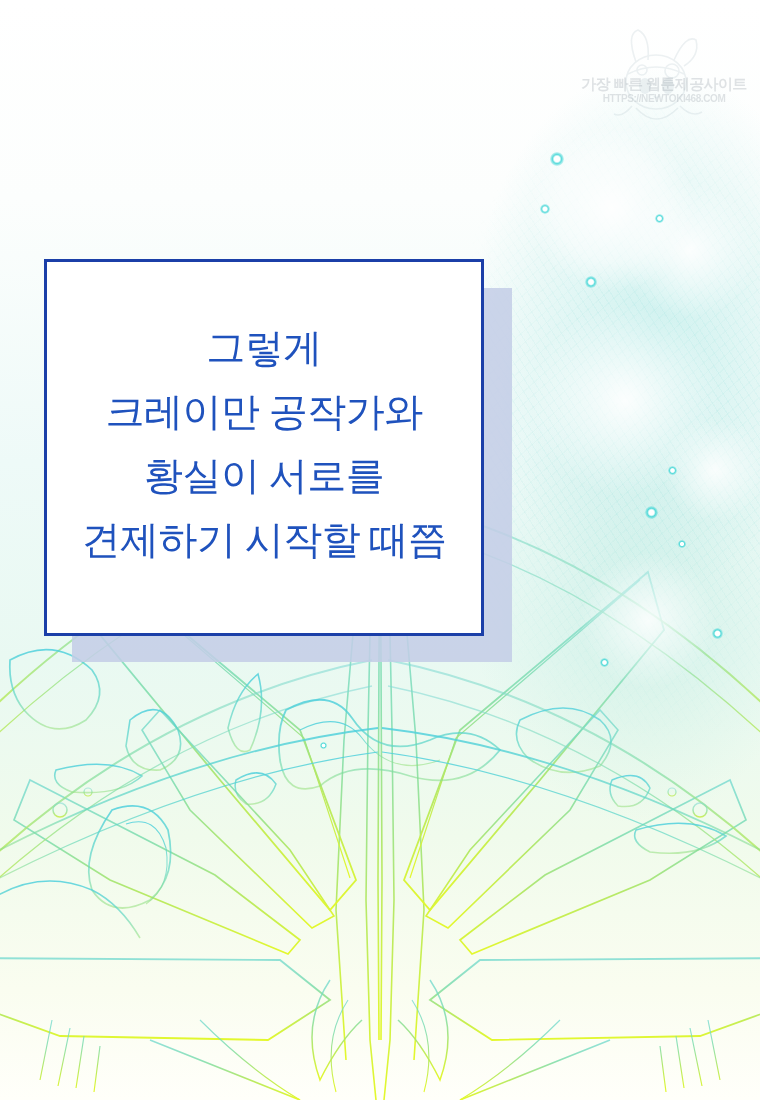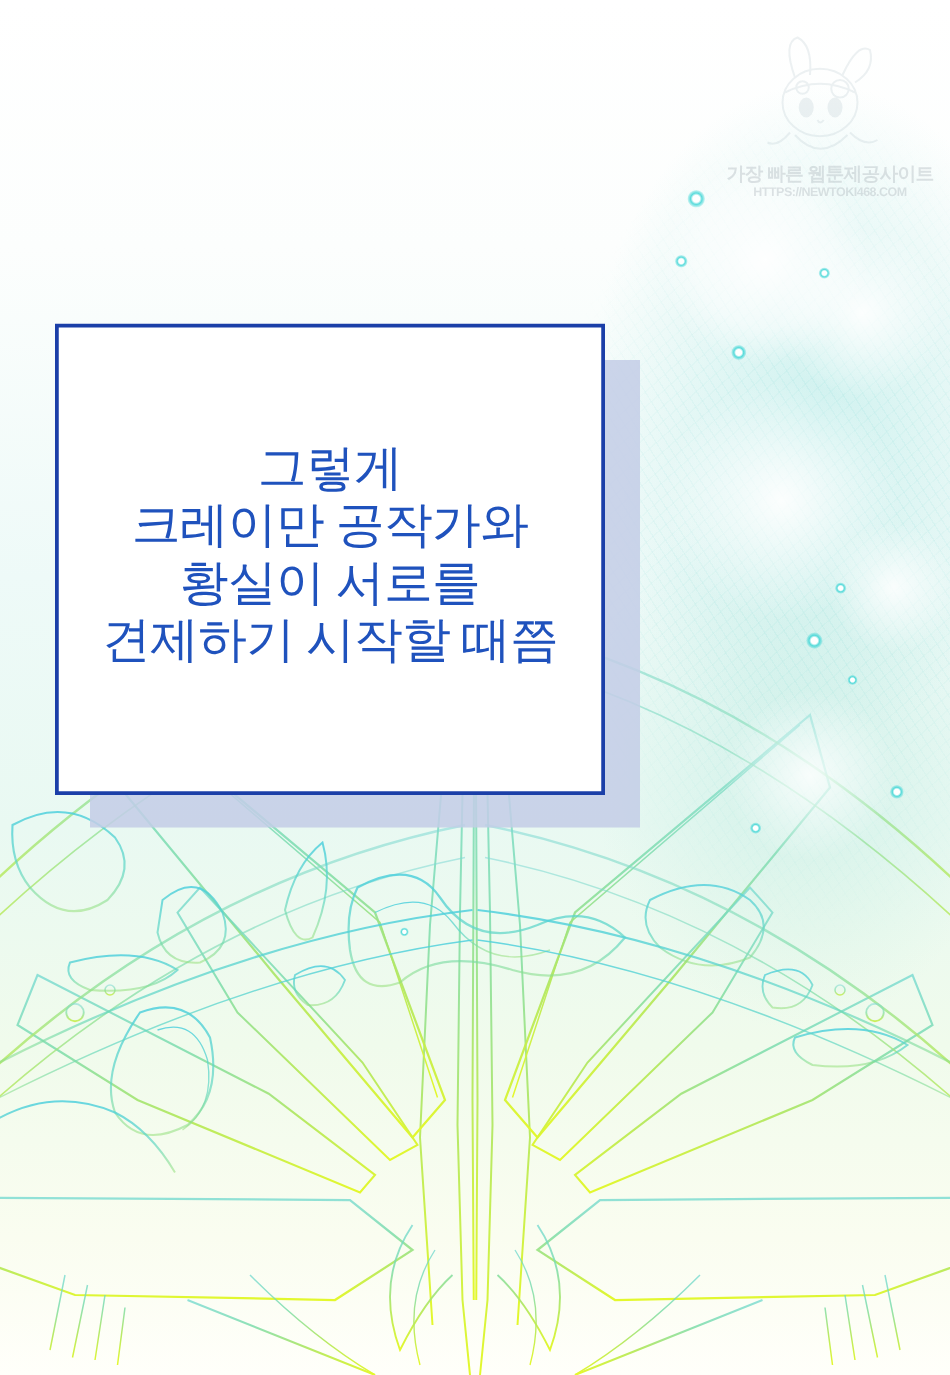--- a/index.html
+++ b/index.html
@@ -103,21 +103,21 @@
     background: #ffffff;
     border: 3px solid #1b3fa8;
     box-sizing: border-box;
     display: flex;
     align-items: center;
     justify-content: center;
   }
   #caption-text {
     color: #1f52bd;
     font-size: 39px;
-    line-height: 46px;
+    line-height: 64px;
     text-align: center;
     letter-spacing: -0.5px;
     font-weight: 500;
     white-space: pre-line;
     padding-bottom: 8px;
   }
 
   
   #watermark {
     position: absolute;
@@ -131,21 +131,21 @@
   #wm-mascot {
     position: absolute;
     right: 40px;
     top: 26px;
     width: 128px;
     height: 118px;
     opacity: .22;
   }
   #wm-lines {
     position: relative;
-    margin-top: 104px;
+    margin-top: 48px;
     color: #9aa3ab;
     font-family: "Liberation Sans", sans-serif;
     line-height: 1.05;
     text-shadow: 0 0 1px rgba(255,255,255,.9);
   }
   .wm-l1 { font-size: 15px; font-weight: 700; letter-spacing: -0.6px; }
   .wm-l2 { font-size: 22px; font-weight: 700; letter-spacing: -1px; margin-top: 1px; }
   .wm-l3 { font-size: 10px; font-weight: 700; letter-spacing: -0.4px; margin-top: 2px; }
 </style>
 </head>

